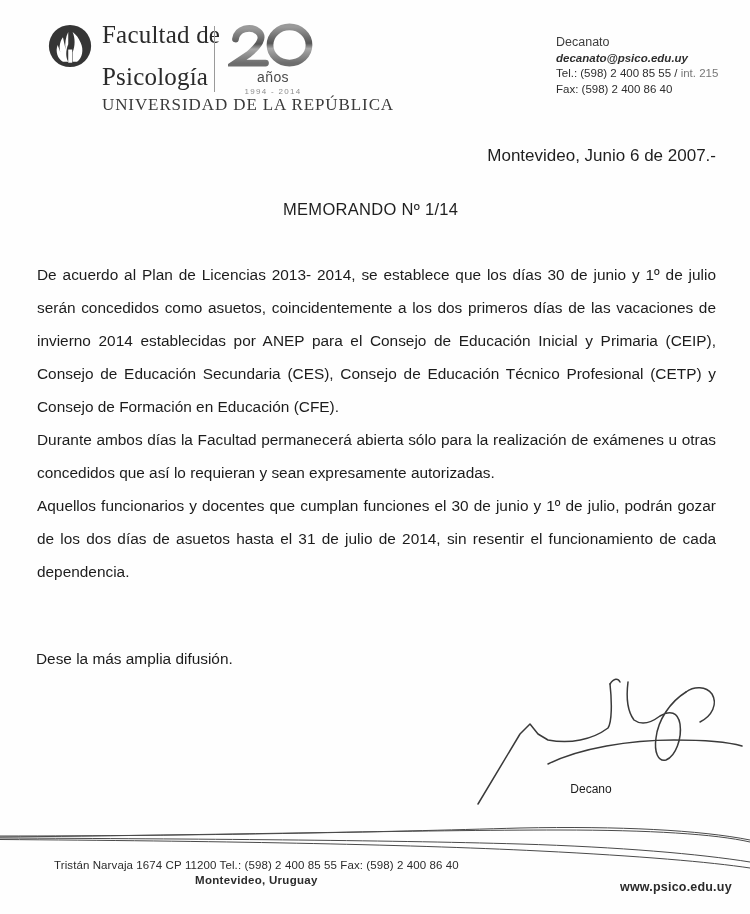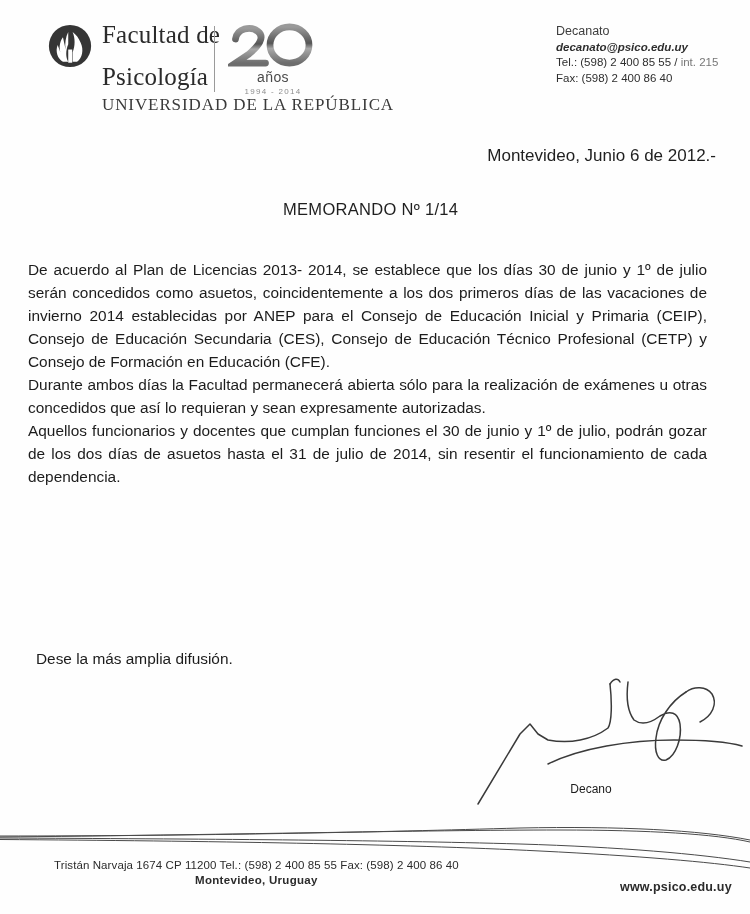--- a/index.html
+++ b/index.html
@@ -86,21 +86,21 @@
     font-family: "Liberation Sans", sans-serif;
     font-size: 8px;
     color: #8d8d8d;
     letter-spacing: 1.3px;
     margin-top: 2px;
   }
 
   .contact {
     position: absolute;
     left: 556px;
-    top: 6px;
+    top: 17px;
     font-size: 11.5px;
     line-height: 15.5px;
     color: #2e2e2e;
   }
   .contact .c-dept { font-size: 12.5px; color: #3d3d3d; }
   .contact .c-mail { font-weight: bold; font-style: italic; font-size: 11.5px; }
   .contact .c-dim { color: #777; text-align: center; }
 
   
   .dateline {
@@ -117,24 +117,24 @@
     top: 200px;
     left: 283px;
     font-size: 16.5px;
     letter-spacing: 0.3px;
     color: #1f1f1f;
   }
 
   #body-text {
     position: absolute;
     top: 258px;
-    left: 28px;
+    left: 37px;
     width: 679px;
     font-size: 15.4px;
-    line-height: 23px;
+    line-height: 33px;
     text-align: justify;
     color: #1c1c1c;
   }
   #body-text p { margin: 0; }
   #body-text p.last-line-left { text-align-last: left; }
 
   .closing {
     position: absolute;
     top: 650px;
     left: 36px;
@@ -241,21 +241,21 @@
     </div>
 
     <div class="contact">
       <div class="c-dept">Decanato</div>
       <div class="c-mail">decanato@psico.edu.uy</div>
       <div><span>Tel.: (598) 2 400 85 55 /</span> <span class="c-dim">int. 215</span></div>
       <div>Fax: (598) 2 400 86 40</div>
     </div>
   </div>
 
-  <div class="dateline">Montevideo, Junio 6 de 2012.-</div>
+  <div class="dateline">Montevideo, Junio 6 de 2007.-</div>
   <div class="memo-title">MEMORANDO Nº 1/14</div>
 
   <div id="body-text">
     <p class="last-line-left">De acuerdo al Plan de Licencias 2013- 2014, se establece que los días 30 de junio y 1º de julio serán concedidos como asuetos, coincidentemente a los dos primeros días de las vacaciones de invierno 2014 establecidas por ANEP para el Consejo de Educación Inicial y Primaria (CEIP), Consejo de Educación Secundaria (CES), Consejo de Educación Técnico Profesional (CETP) y Consejo de Formación en Educación (CFE).</p>
     <p class="last-line-left">Durante ambos días la Facultad permanecerá abierta sólo para la realización de exámenes u otras concedidos que así lo requieran y sean expresamente autorizadas.</p>
     <p class="last-line-left">Aquellos funcionarios y docentes que cumplan funciones el 30 de junio y 1º de julio, podrán gozar de los dos días de asuetos hasta el 31 de julio de 2014, sin resentir el funcionamiento de cada dependencia.</p>
   </div>
 
   <div class="closing">Dese la más amplia difusión.</div>
 

